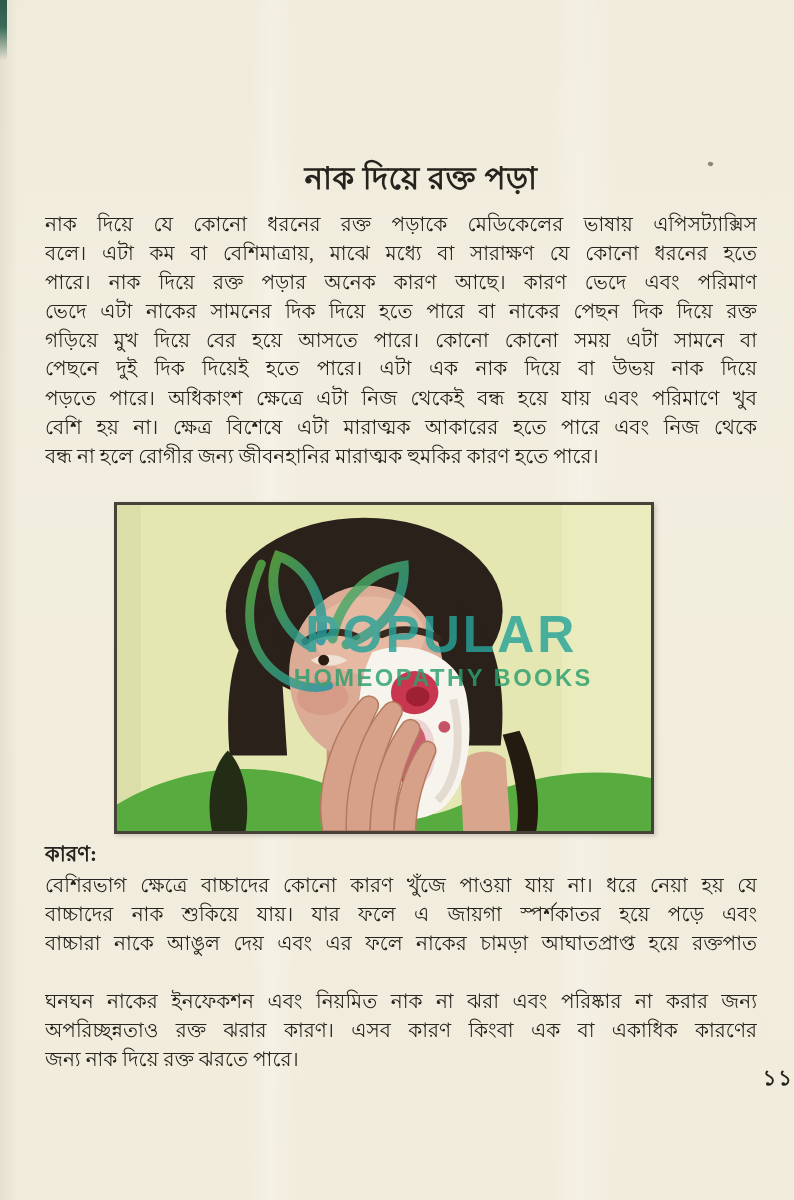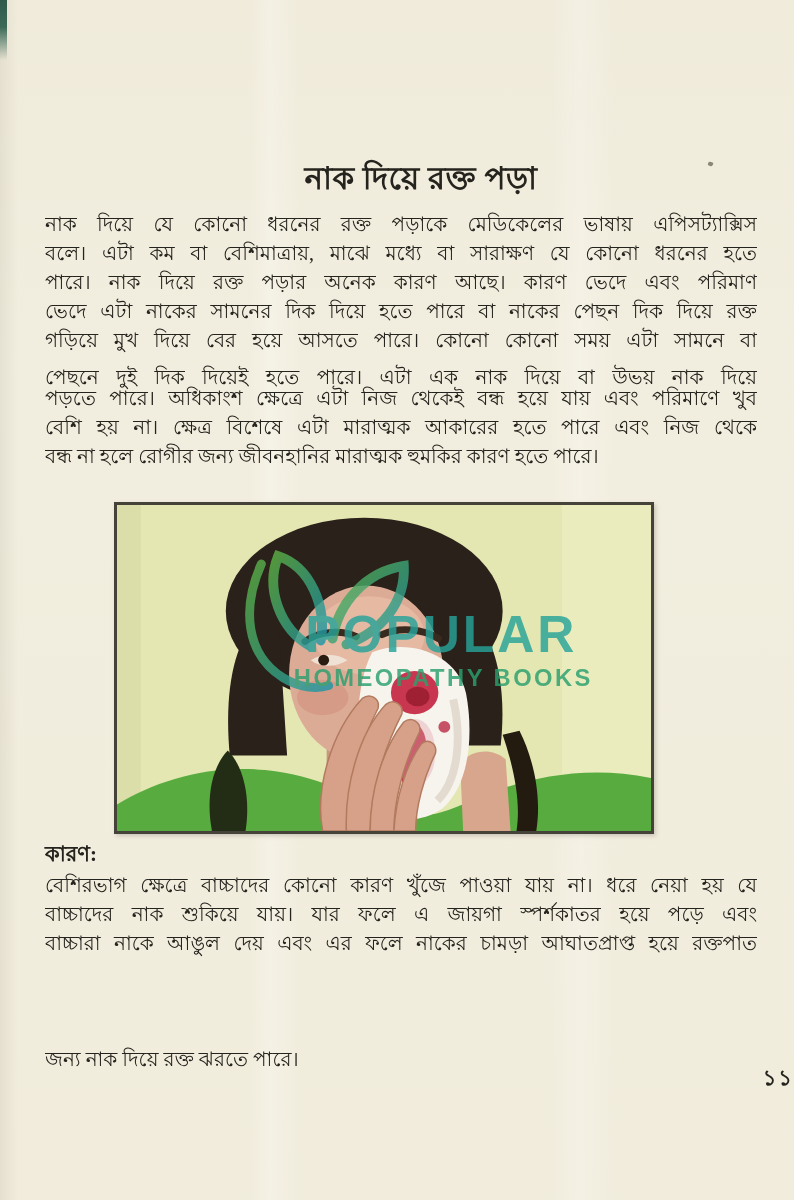--- a/index.html
+++ b/index.html
@@ -57,21 +57,21 @@
   <div class="corner-mark"></div>
   <div class="speck"></div>
 
   <div class="title">নাক দিয়ে রক্ত পড়া</div>
 
   <div class="bline" style="top:210px">নাক দিয়ে যে কোনো ধরনের রক্ত পড়াকে মেডিকেলের ভাষায় এপিসট্যাক্সিস</div>
   <div class="bline" style="top:239px">বলে। এটা কম বা বেশিমাত্রায়, মাঝে মধ্যে বা সারাক্ষণ যে কোনো ধরনের হতে</div>
   <div class="bline" style="top:268px">পারে। নাক দিয়ে রক্ত পড়ার অনেক কারণ আছে। কারণ ভেদে এবং পরিমাণ</div>
   <div class="bline" style="top:297px">ভেদে এটা নাকের সামনের দিক দিয়ে হতে পারে বা নাকের পেছন দিক দিয়ে রক্ত</div>
   <div class="bline" style="top:326px">গড়িয়ে মুখ দিয়ে বের হয়ে আসতে পারে। কোনো কোনো সময় এটা সামনে বা</div>
-  <div class="bline" style="top:363px">পেছনে দুই দিক দিয়েই হতে পারে। এটা এক নাক দিয়ে বা উভয় নাক দিয়ে</div>
+  <div class="bline" style="top:354px">পেছনে দুই দিক দিয়েই হতে পারে। এটা এক নাক দিয়ে বা উভয় নাক দিয়ে</div>
   <div class="bline" style="top:384px">পড়তে পারে। অধিকাংশ ক্ষেত্রে এটা নিজ থেকেই বন্ধ হয়ে যায় এবং পরিমাণে খুব</div>
   <div class="bline" style="top:413px">বেশি হয় না। ক্ষেত্র বিশেষে এটা মারাত্মক আকারের হতে পারে এবং নিজ থেকে</div>
   <div class="bline last" style="top:442px">বন্ধ না হলে রোগীর জন্য জীবনহানির মারাত্মক হুমকির কারণ হতে পারে।</div>
 
   <figure class="photo" style="margin:12px">
     <svg viewBox="0 0 540 332" preserveAspectRatio="none">
       <defs>
         <linearGradient id="wmgrad" x1="0" y1="0" x2="1" y2="1">
           <stop offset="0" stop-color="#5cb044"></stop>
           <stop offset="1" stop-color="#1d96a8"></stop>
@@ -141,16 +141,18 @@
         <text x="330" y="184" font-family="Liberation Sans, sans-serif" font-size="24" font-weight="bold" letter-spacing="2.5" fill="#2aa06e" text-anchor="middle">HOMEOPATHY BOOKS</text>
       </g>
     </svg>
   </figure>
 
   <div class="heading">কারণ:</div>
 
   <div class="bline" style="top:871px">বেশিরভাগ ক্ষেত্রে বাচ্চাদের কোনো কারণ খুঁজে পাওয়া যায় না। ধরে নেয়া হয় যে</div>
   <div class="bline" style="top:900px">বাচ্চাদের নাক শুকিয়ে যায়। যার ফলে এ জায়গা স্পর্শকাতর হয়ে পড়ে এবং</div>
   <div class="bline" style="top:929px">বাচ্চারা নাকে আঙুল দেয় এবং এর ফলে নাকের চামড়া আঘাতপ্রাপ্ত হয়ে রক্তপাত</div>
+  <div class="bline" style="top:987px">ঘনঘন নাকের ইনফেকশন এবং নিয়মিত নাক না ঝরা এবং পরিষ্কার না করার জন্য</div>
+  <div class="bline" style="top:1016px">অপরিচ্ছন্নতাও রক্ত ঝরার কারণ। এসব কারণ কিংবা এক বা একাধিক কারণের</div>
   <div class="bline last" style="top:1045px">জন্য নাক দিয়ে রক্ত ঝরতে পারে।</div>
 
   <div class="pagenum">১১</div>
 </div>
 
 </body></html>

